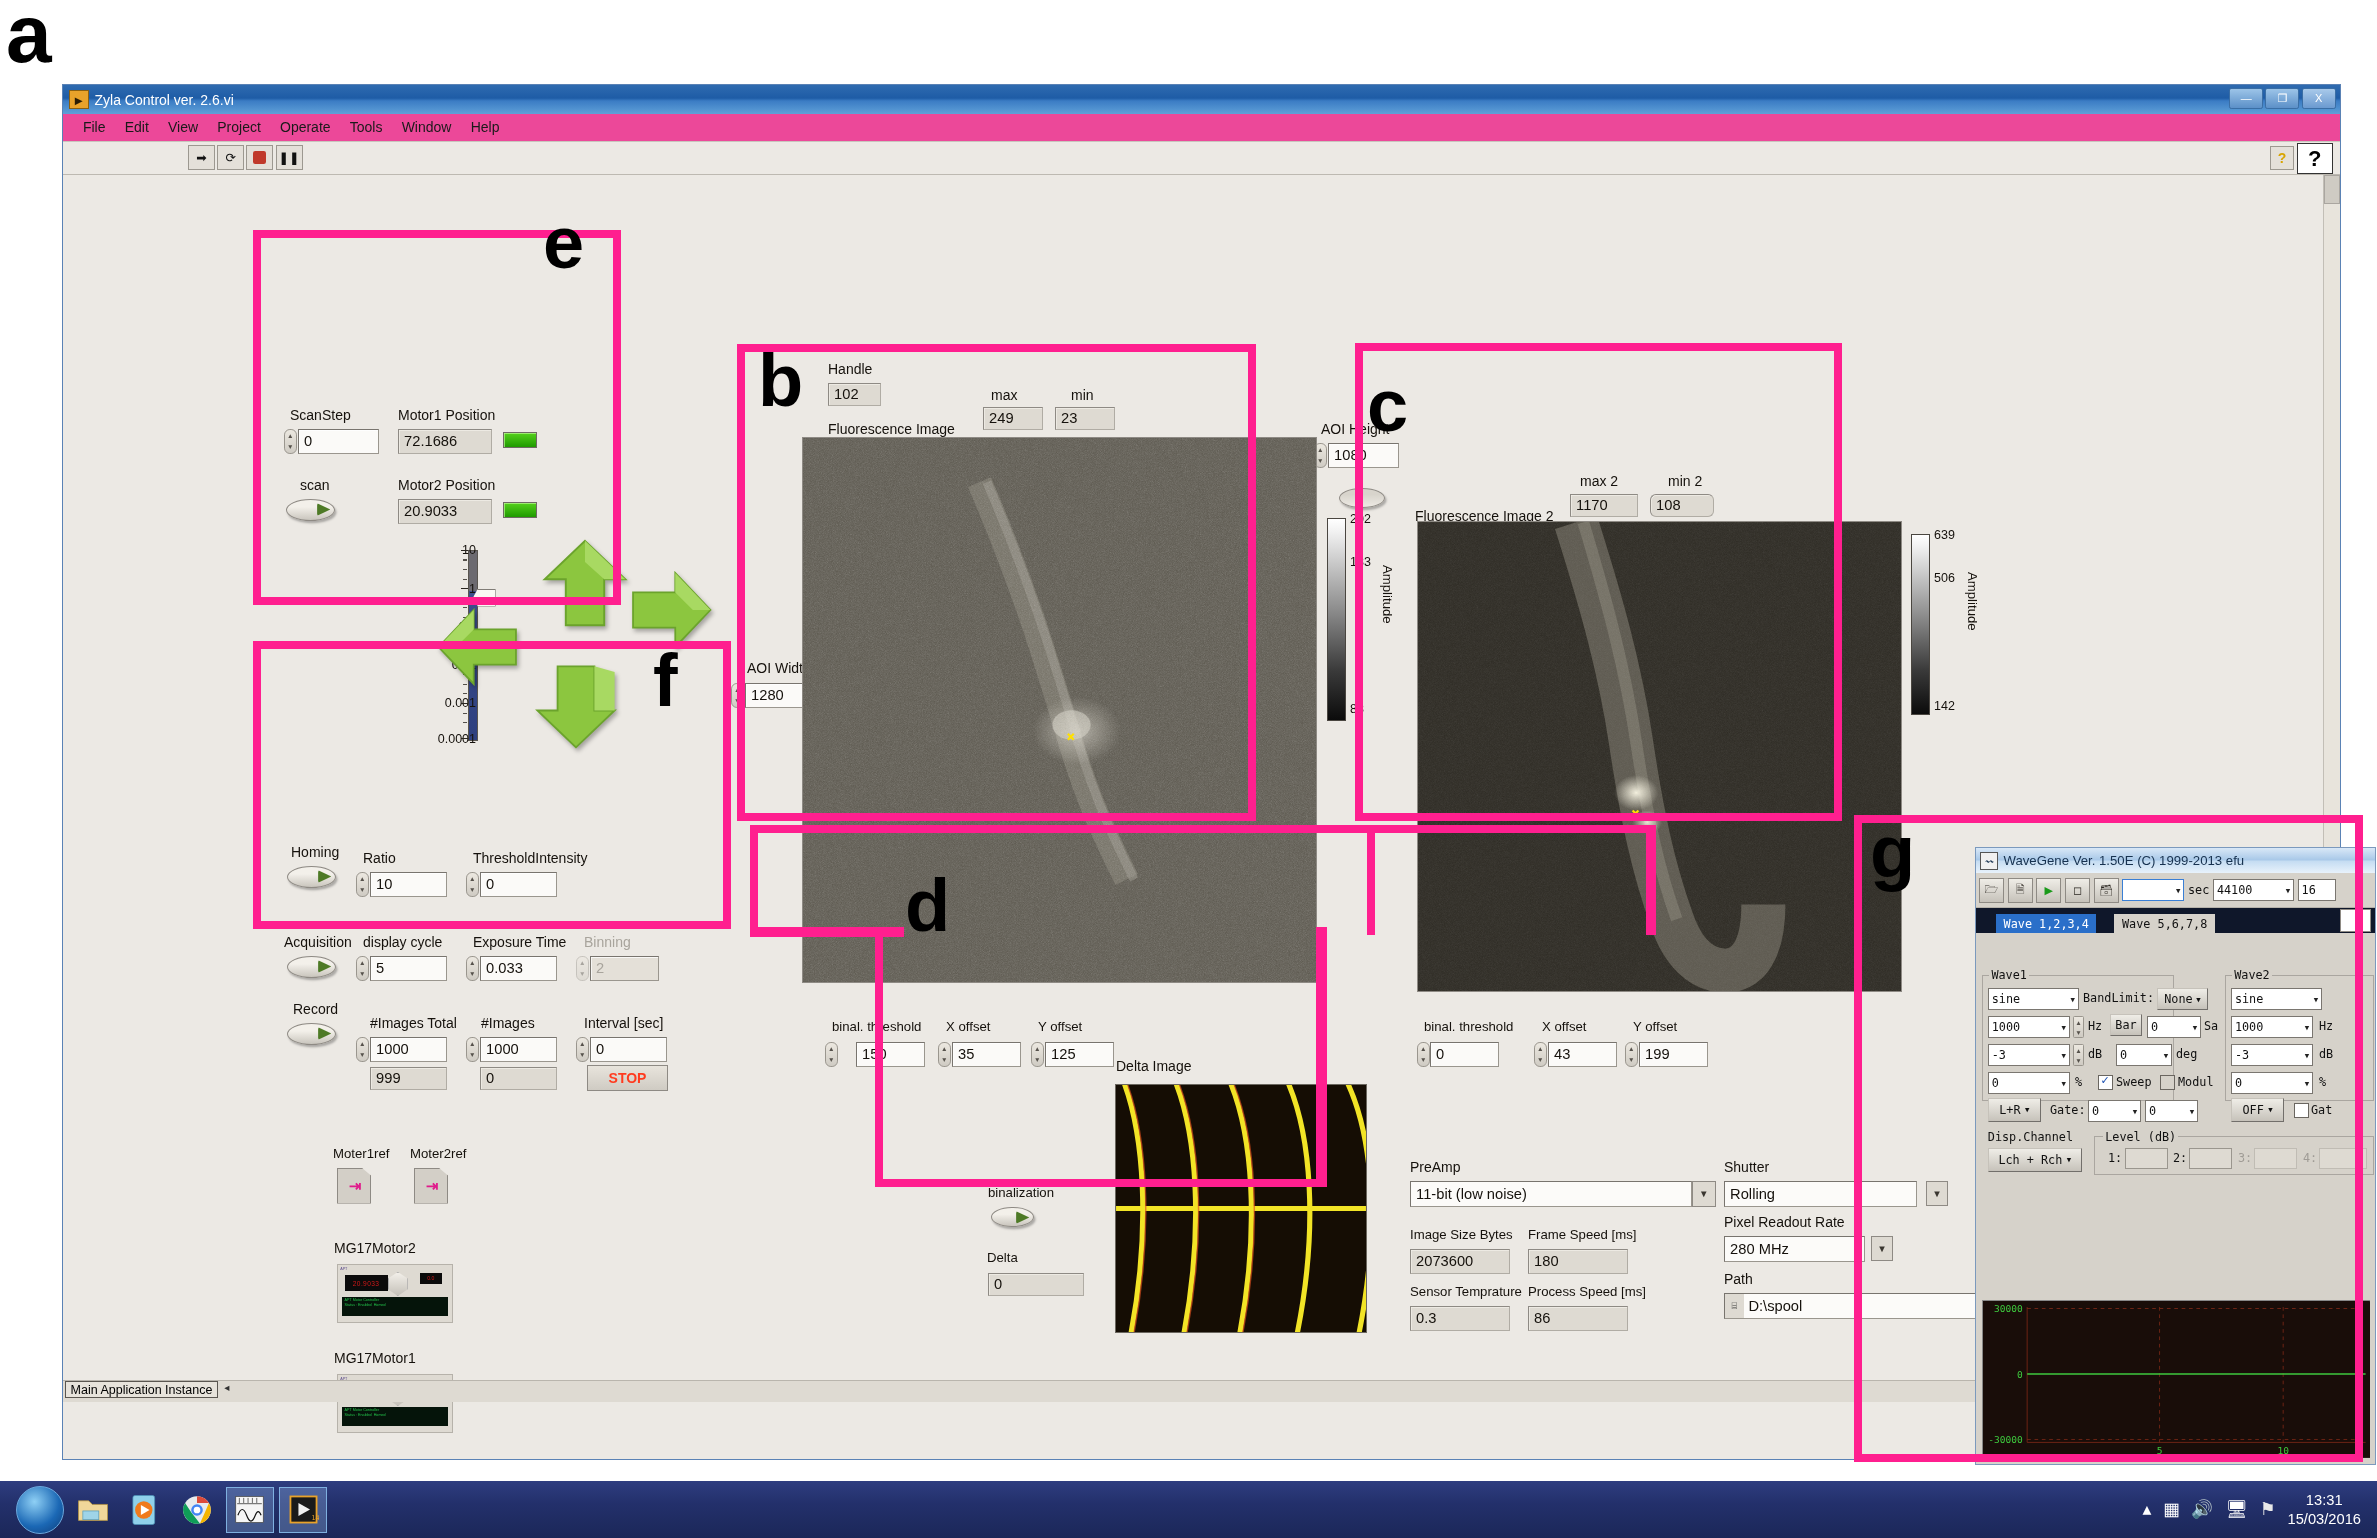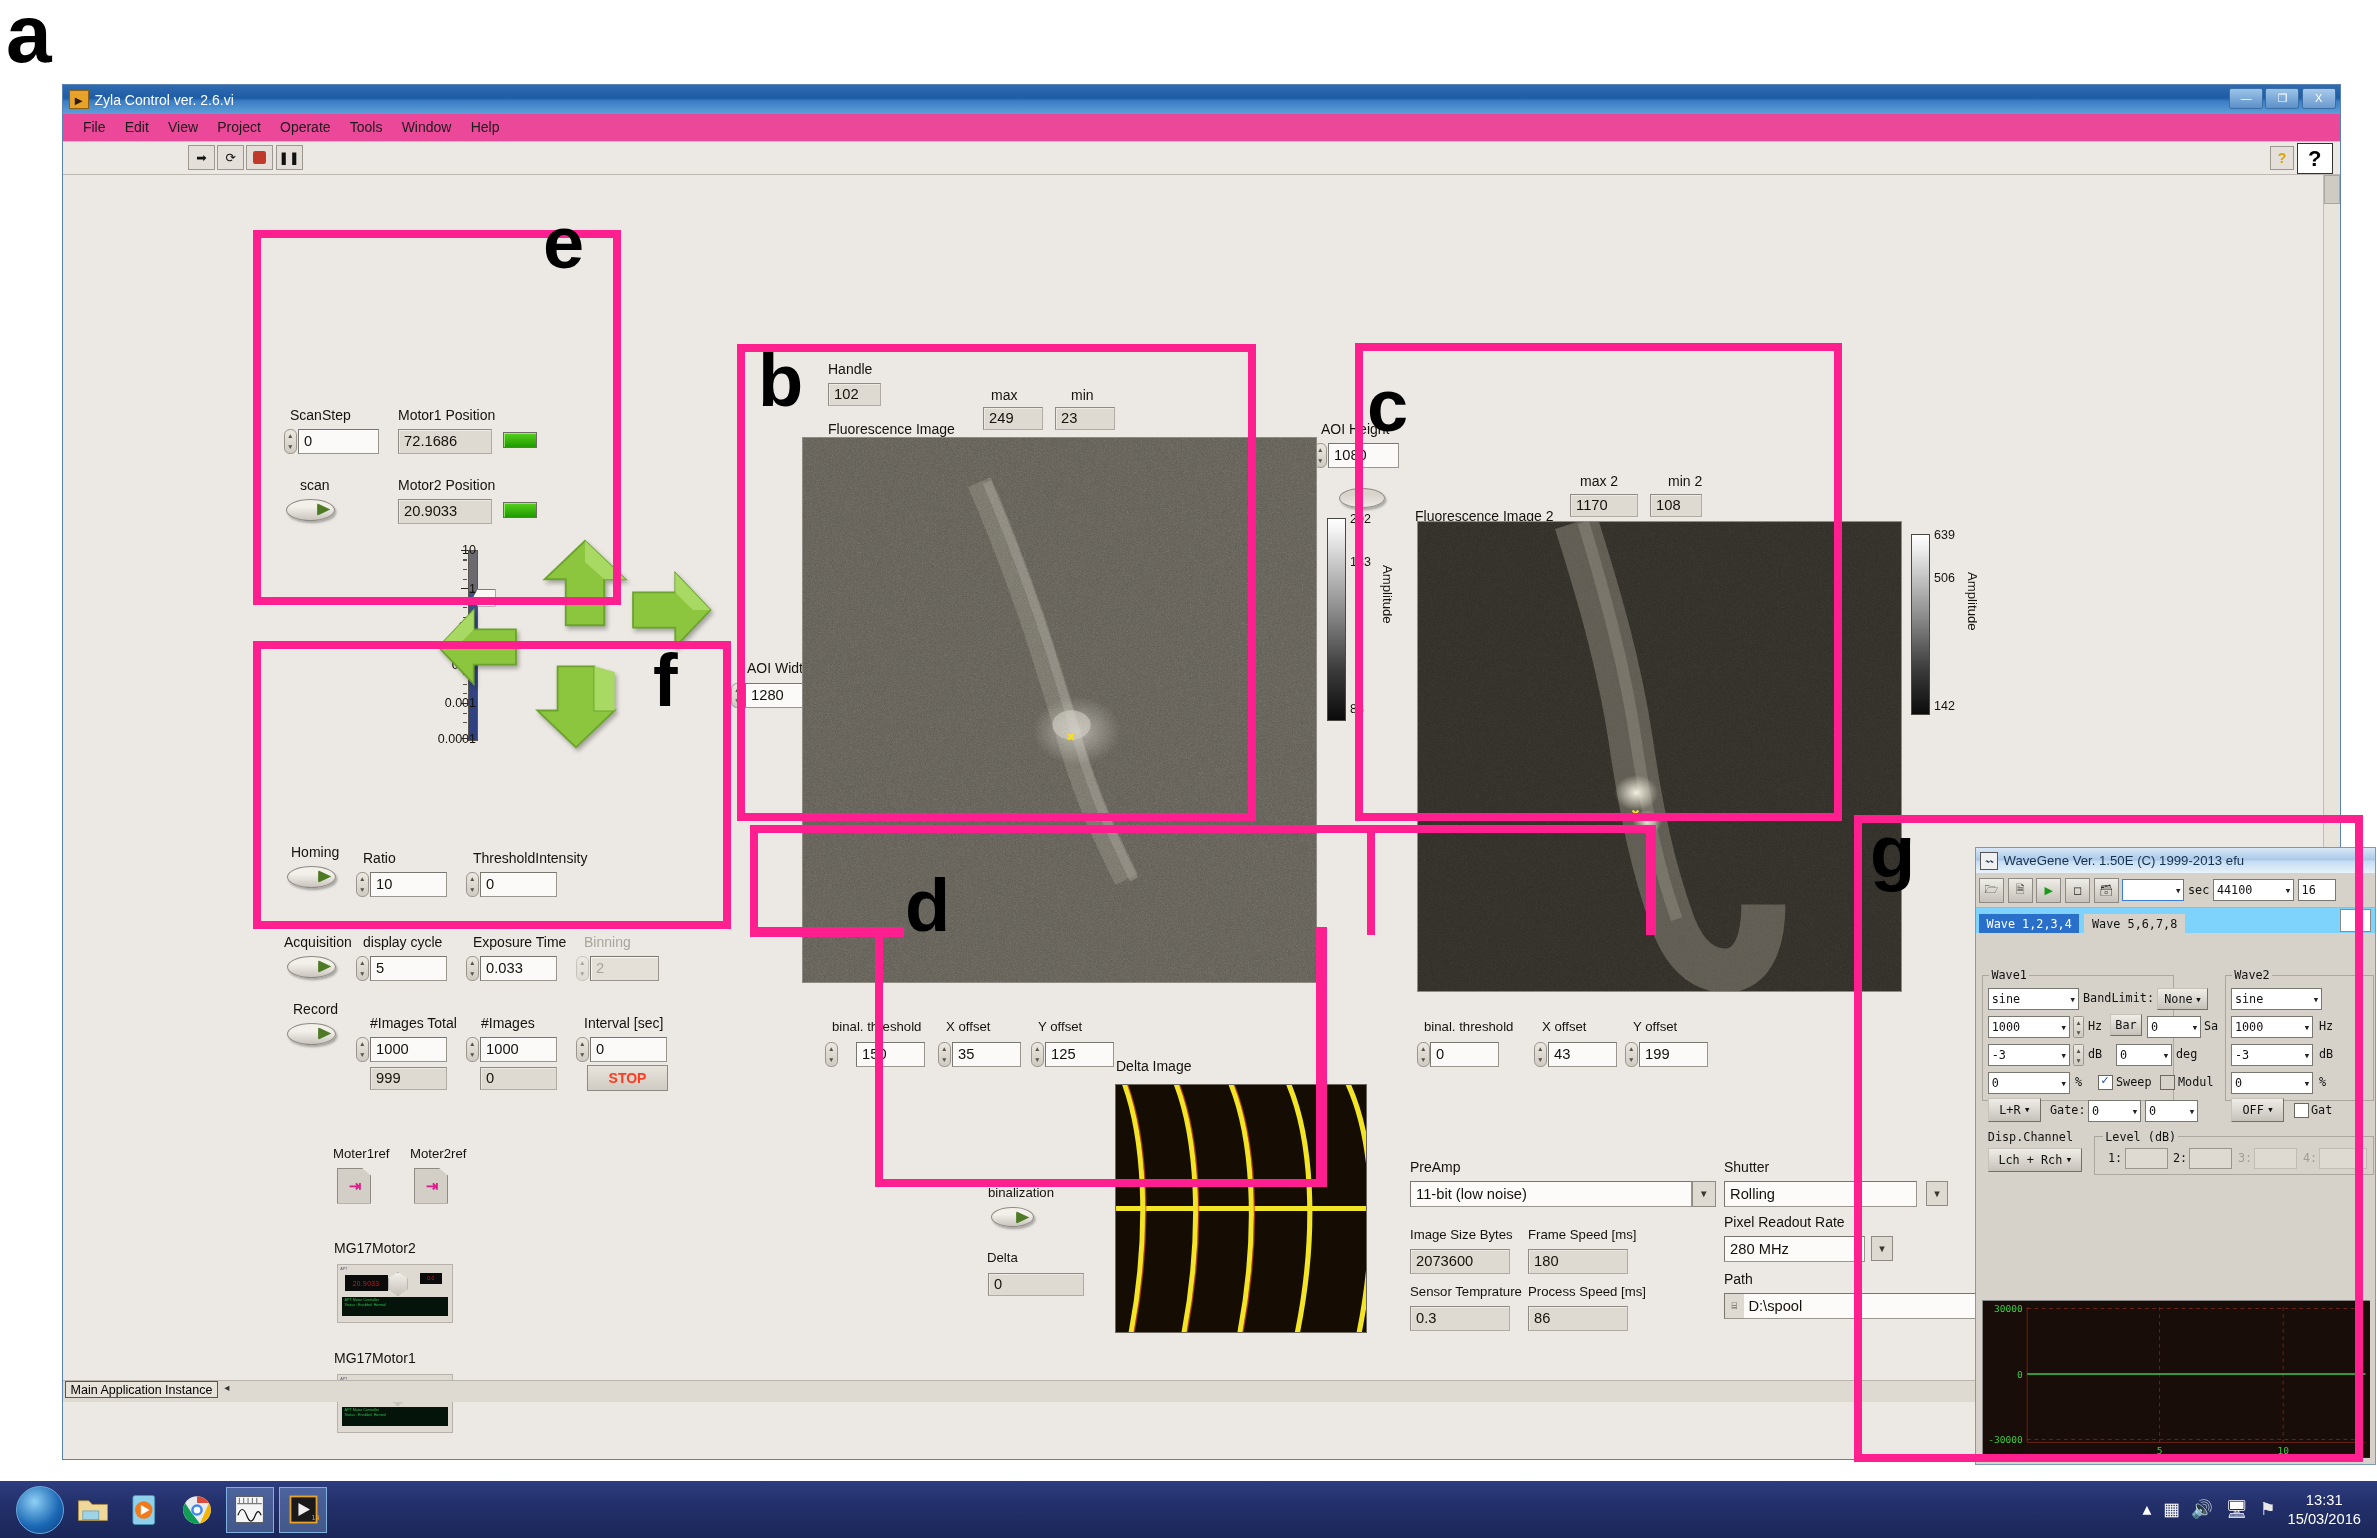--- a/index.html
+++ b/index.html
@@ -126,21 +126,21 @@
             display:flex;align-items:center;padding-left:4.4px;font-size:13.2px;color:#16314f;}
   #wg-title .wicon{width:16px;height:16px;background:#f0f0f0;border:0.7px solid #555;margin-right:5.1px;
                    display:flex;align-items:center;justify-content:center;font-size:8px;}
   #wg-tb{height:34px;background:#D6D2CA;display:flex;align-items:center;gap:3.7px;padding:0 2.9px;border-bottom:0.7px solid #b6b2aa;}
   .wbtn{width:25px;height:25px;background:linear-gradient(to bottom,#EFEDE7,#C6C2BA);border:0.7px solid #8e8a84;
         display:flex;align-items:center;justify-content:center;font-size:11px;color:#2a2620;box-sizing:border-box;}
   .wcombo{height:22px;background:#fff;border:0.7px solid #7a7670;display:flex;align-items:center;
           font-family:"DejaVu Sans Mono",monospace;font-size:11.8px;color:#111;padding-left:2.9px;box-sizing:border-box;position:relative;}
   .wcombo .ca{position:absolute;right:2.9px;font-size:7.4px;color:#222;}
   .wlab{font-family:"DejaVu Sans Mono",monospace;font-size:11.8px;color:#111;}
-  #wg-tabs{height:25px;display:flex;align-items:flex-end;padding-left:3px;gap:5px;background:#7dd3fc;position:relative;}
+  #wg-tabs{height:25px;display:flex;align-items:flex-end;padding-left:20px;gap:18px;background:#0f172a;position:relative;}
   .wtab{padding:2.2px 6.6px;font-family:"DejaVu Sans Mono",monospace;font-size:11.8px;border:0.7px solid #8e8a84;border-bottom:none;
         background:#CFCBC3;color:#111;}
   .wtab.active{background:#2a6fc9;color:#fff;border-color:#2a6fc9;}
   .wgroup{position:absolute;border:0.7px solid #aaa6a0;}
   .wgtitle{position:absolute;font-family:"DejaVu Sans Mono",monospace;font-size:11.8px;color:#111;background:#D6D2CA;padding:0 2.2px;}
   .wchk{width:13.2px;height:13.2px;background:#fff;border:0.7px solid #6a6660;display:inline-block;position:relative;}
   .wchk.on::after{content:"✓";position:absolute;left:1.5px;top:-2.2px;font-size:11px;color:#1a4fb0;}
   .wbtn2{background:linear-gradient(to bottom,#EFEDE7,#C6C2BA);border:1.5px outset #C6C2BA;
          font-family:"DejaVu Sans Mono",monospace;font-size:11.8px;color:#111;display:flex;align-items:center;
          justify-content:center;box-sizing:border-box;position:relative;}
@@ -401,21 +401,21 @@
           <span>▲</span>
           <span>▼</span>
         </div>
       <div class="num-in" style="left:1265px;top:268px;width:71px;height:25px;">1080</div>
       <div class="toggle plain" style="left:1276px;top:313px;width:46px;height:20.6px;"></div>
 
       <div class="lbl" style="left:1352px;top:333px;">Fluorescence Image 2</div>
       <div class="lbl" style="left:1517px;top:298px;">max 2</div>
       <div class="ind" style="left:1507px;top:319px;width:68px;height:23.5px;">1170</div>
       <div class="lbl" style="left:1605px;top:298px;">min 2</div>
-      <div class="ind" style="left:1587px;top:319px;width:52px;height:23.5px;">108</div>
+      <div class="ind" style="left:1587px;top:319px;width:64px;height:23.5px;border-radius:6px;">108</div>
 
       <div class="imgdisp" style="left:739px;top:262px;width:515px;height:546px;">
         <svg width="515" height="546" viewBox="0 0 700 742">
           <defs>
             <filter id="noise1">
                 <feTurbulence type="fractalNoise" baseFrequency="0.9" numOctaves="3" result="n"></feTurbulence>
               <feColorMatrix type="saturate" values="0"></feColorMatrix>
               <feComponentTransfer>
                   <feFuncA type="linear" slope="0.55"></feFuncA>
                 </feComponentTransfer>

